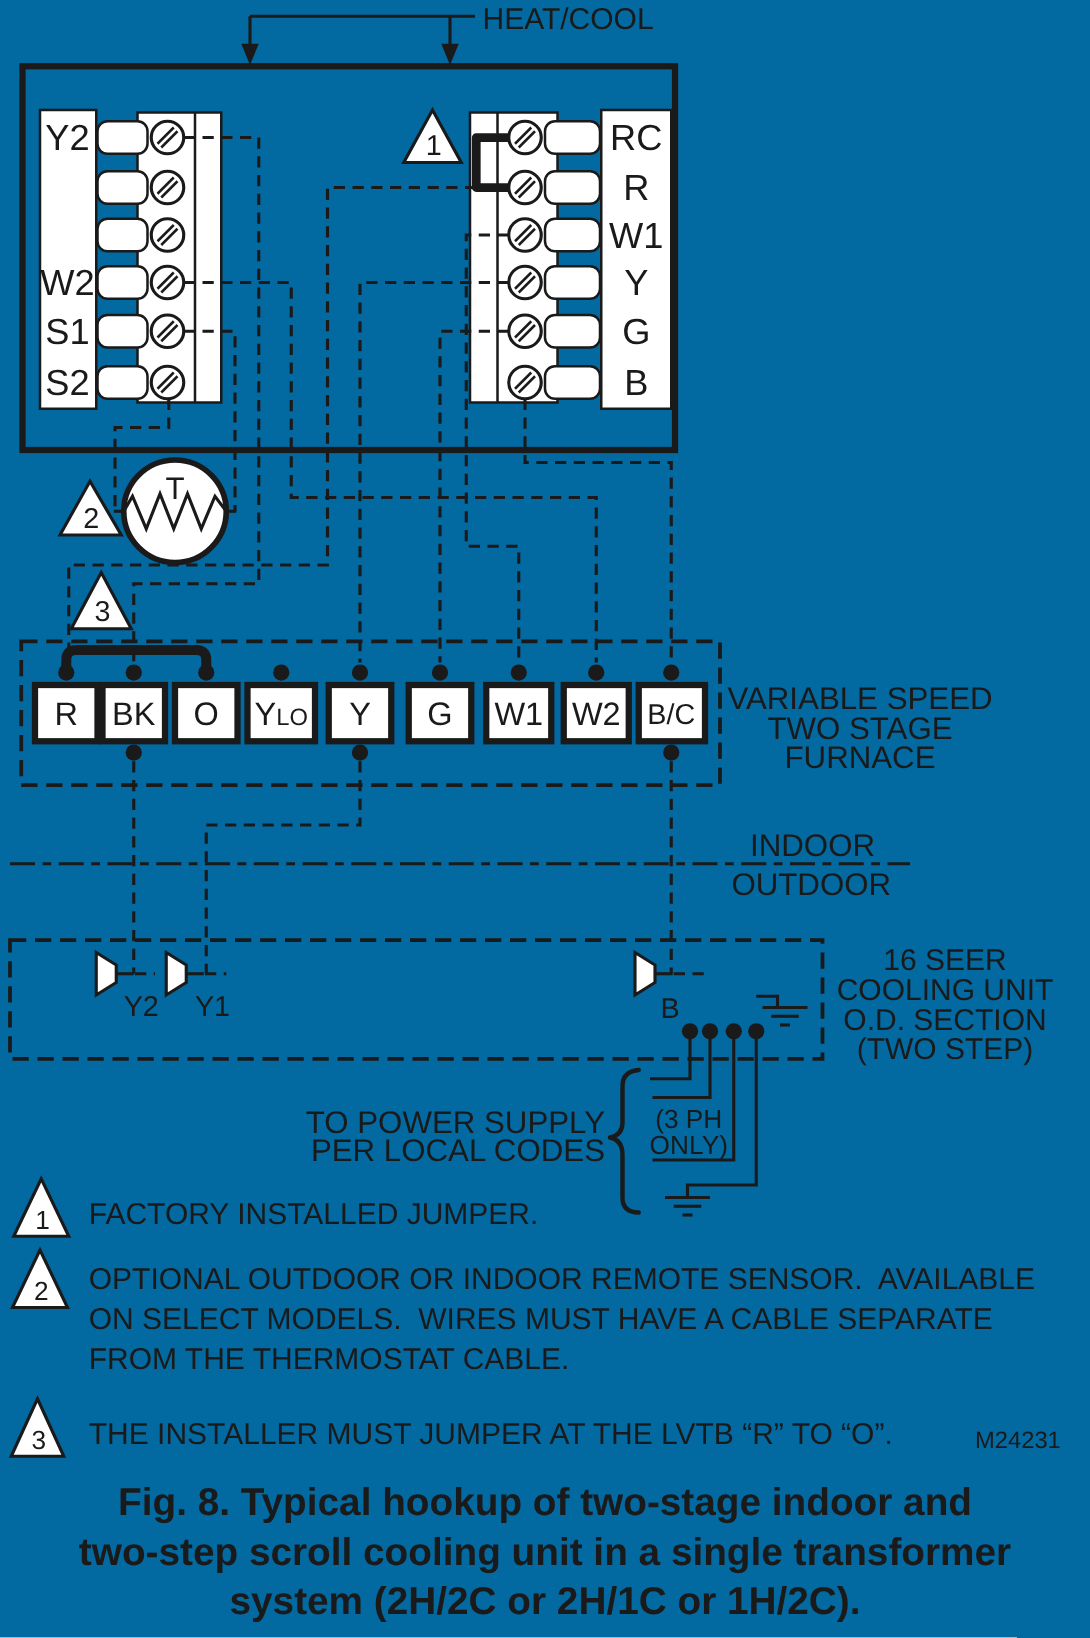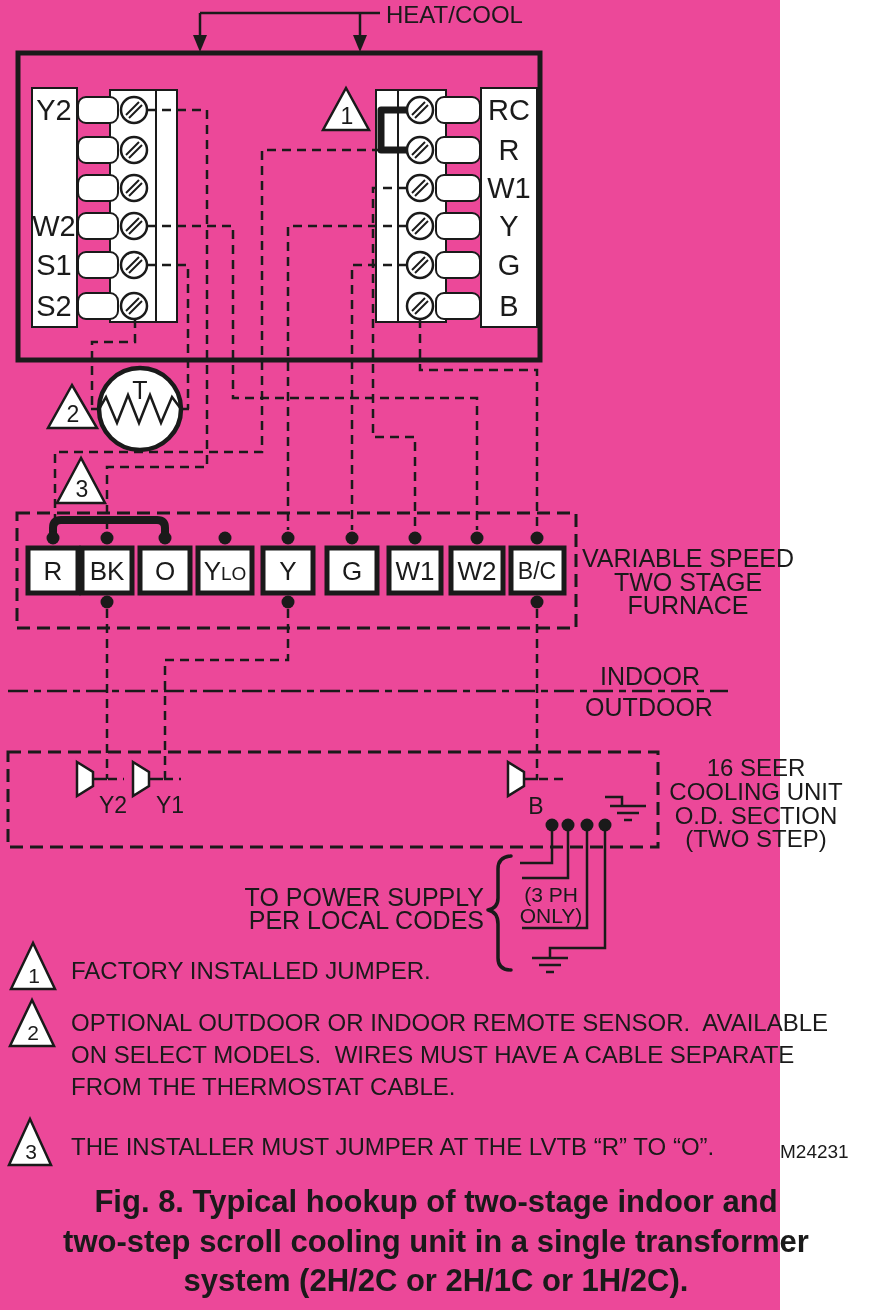--- a/index.html
+++ b/index.html
@@ -1,16 +1,16 @@
 <!DOCTYPE html>
 <html><head>
 <meta charset="utf-8">
 <style>
   html,body{margin:0;padding:0;background:#ffffff;}
-  .page{width:780px;height:1310px;position:relative;background:#ec4899;}
+  .page{width:872px;height:1310px;position:relative;background:#0369a1;}
   svg{display:block;}
   text{font-family:"Liberation Sans","DejaVu Sans",sans-serif;fill:#1a1a1a;}
   .pre{white-space:pre;}
   .t29{font-size:29px;}
   .t26{font-size:26px;}
   .t25{font-size:25px;}
   .t24{font-size:24px;}
   .t23{font-size:23px;}
   .t21{font-size:21px;}
   .t19{font-size:19px;}

